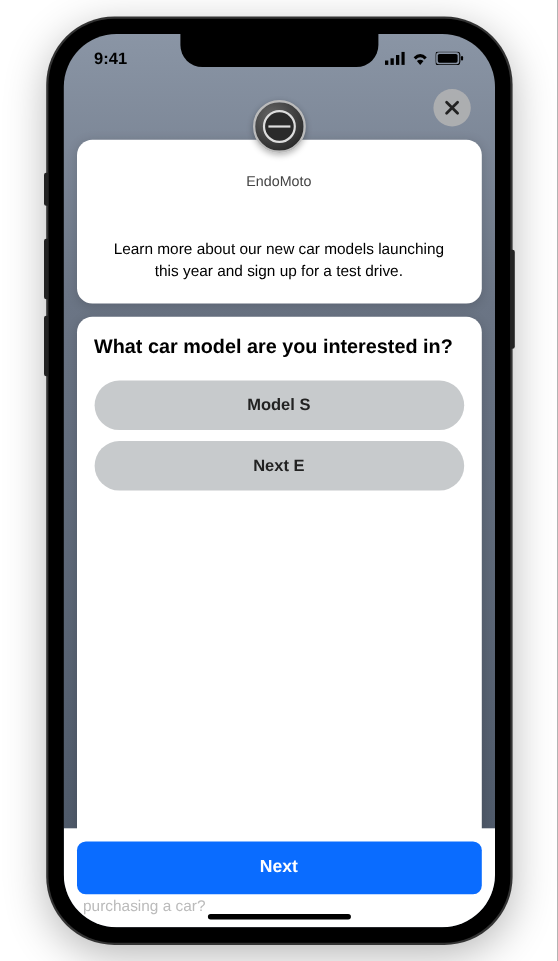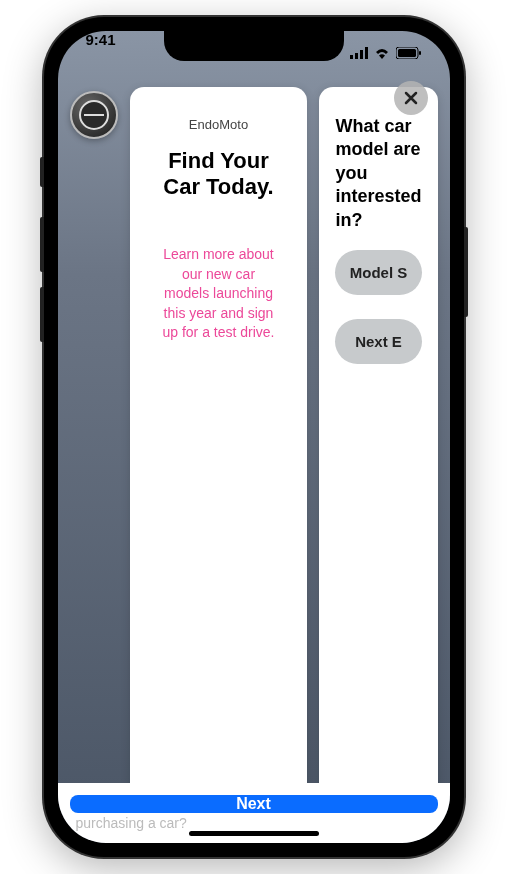--- a/index.html
+++ b/index.html
@@ -60,35 +60,37 @@
       z-index: 100;
     }
     .status-bar {
       position: absolute;
       top: 0;
       left: 0;
       right: 0;
       height: 44px;
       display: flex;
       justify-content: space-between;
+      align-items: center;
       padding: 0 28px;
       z-index: 50;
       color: #000;
       gap: 48px;
     }
     .status-time { font-size: 15px; font-weight: 600; }
     .status-icons { display: flex; gap: 6px; align-items: center; font-size: 15px; }
     .content {
       position: absolute;
       top: 44px;
       left: 0;
       right: 0;
       bottom: 0;
       padding: 12px;
       display: flex;
+      flex-direction: column;
       gap: 12px;
     }
     .close-btn {
       position: absolute;
       top: 50px;
       right: 22px;
       width: 34px;
       height: 34px;
       border-radius: 50%;
       background: rgba(180,180,180,0.85);
@@ -151,40 +153,40 @@
     .headline {
       text-align: center;
       font-size: 22px;
       font-weight: 700;
       color: #000;
       margin-bottom: 10px;
     }
     .subtext {
       text-align: center;
       font-size: 14px;
-      color: #ec4899;
+      color: #000000;
       line-height: 1.4;
       padding: 0 8px;
       margin-top: 45px;
     }
     .question-card {
       background: #fff;
       border-radius: 14px;
-      padding: 28px 16px 20px;
+      padding: 16px 16px 20px;
       flex: 1;
       box-shadow: 0 2px 10px rgba(0,0,0,0.15);
     }
     .question {
       font-size: 18px;
       font-weight: 600;
       color: #000;
       margin-bottom: 18px;
       line-height: 1.3;
     }
-    .options { display: flex; flex-direction: column; gap: 24px; }
+    .options { display: flex; flex-direction: column; gap: 10px; }
     .option-btn {
       background: #c7cacc;
       border: none;
       border-radius: 24px;
       padding: 14px;
       font-size: 15px;
       font-weight: 600;
       color: #222;
       cursor: pointer;
       text-align: center;
@@ -196,20 +198,21 @@
       right: 0;
       padding: 12px;
       background: #fff;
     }
     .next-btn {
       width: 100%;
       background: #0a6cff;
       color: #fff;
       border: none;
       border-radius: 8px;
+      padding: 15px;
       font-size: 16px;
       font-weight: 600;
       cursor: pointer;
     }
     .ghost-text {
       font-size: 14px;
       color: #bbb;
       margin-top: 2px;
       padding-left: 6px;
     }
@@ -272,21 +275,20 @@
 
     <div class="content">
       <div class="logo-wrap">
         <div class="logo">
           <div class="logo-inner"></div>
         </div>
       </div>
 
       <div class="card">
         <div class="brand-name">EndoMoto</div>
-        <div class="headline">Find Your Car Today.</div>
         <div class="subtext">Learn more about our new car models launching this year and sign up for a test drive.</div>
       </div>
 
       <div class="question-card">
         <div class="question">What car model are you interested in?</div>
         <div class="options">
           <button class="option-btn">Model S</button>
           <button class="option-btn">Next E</button>
         </div>
       </div>

